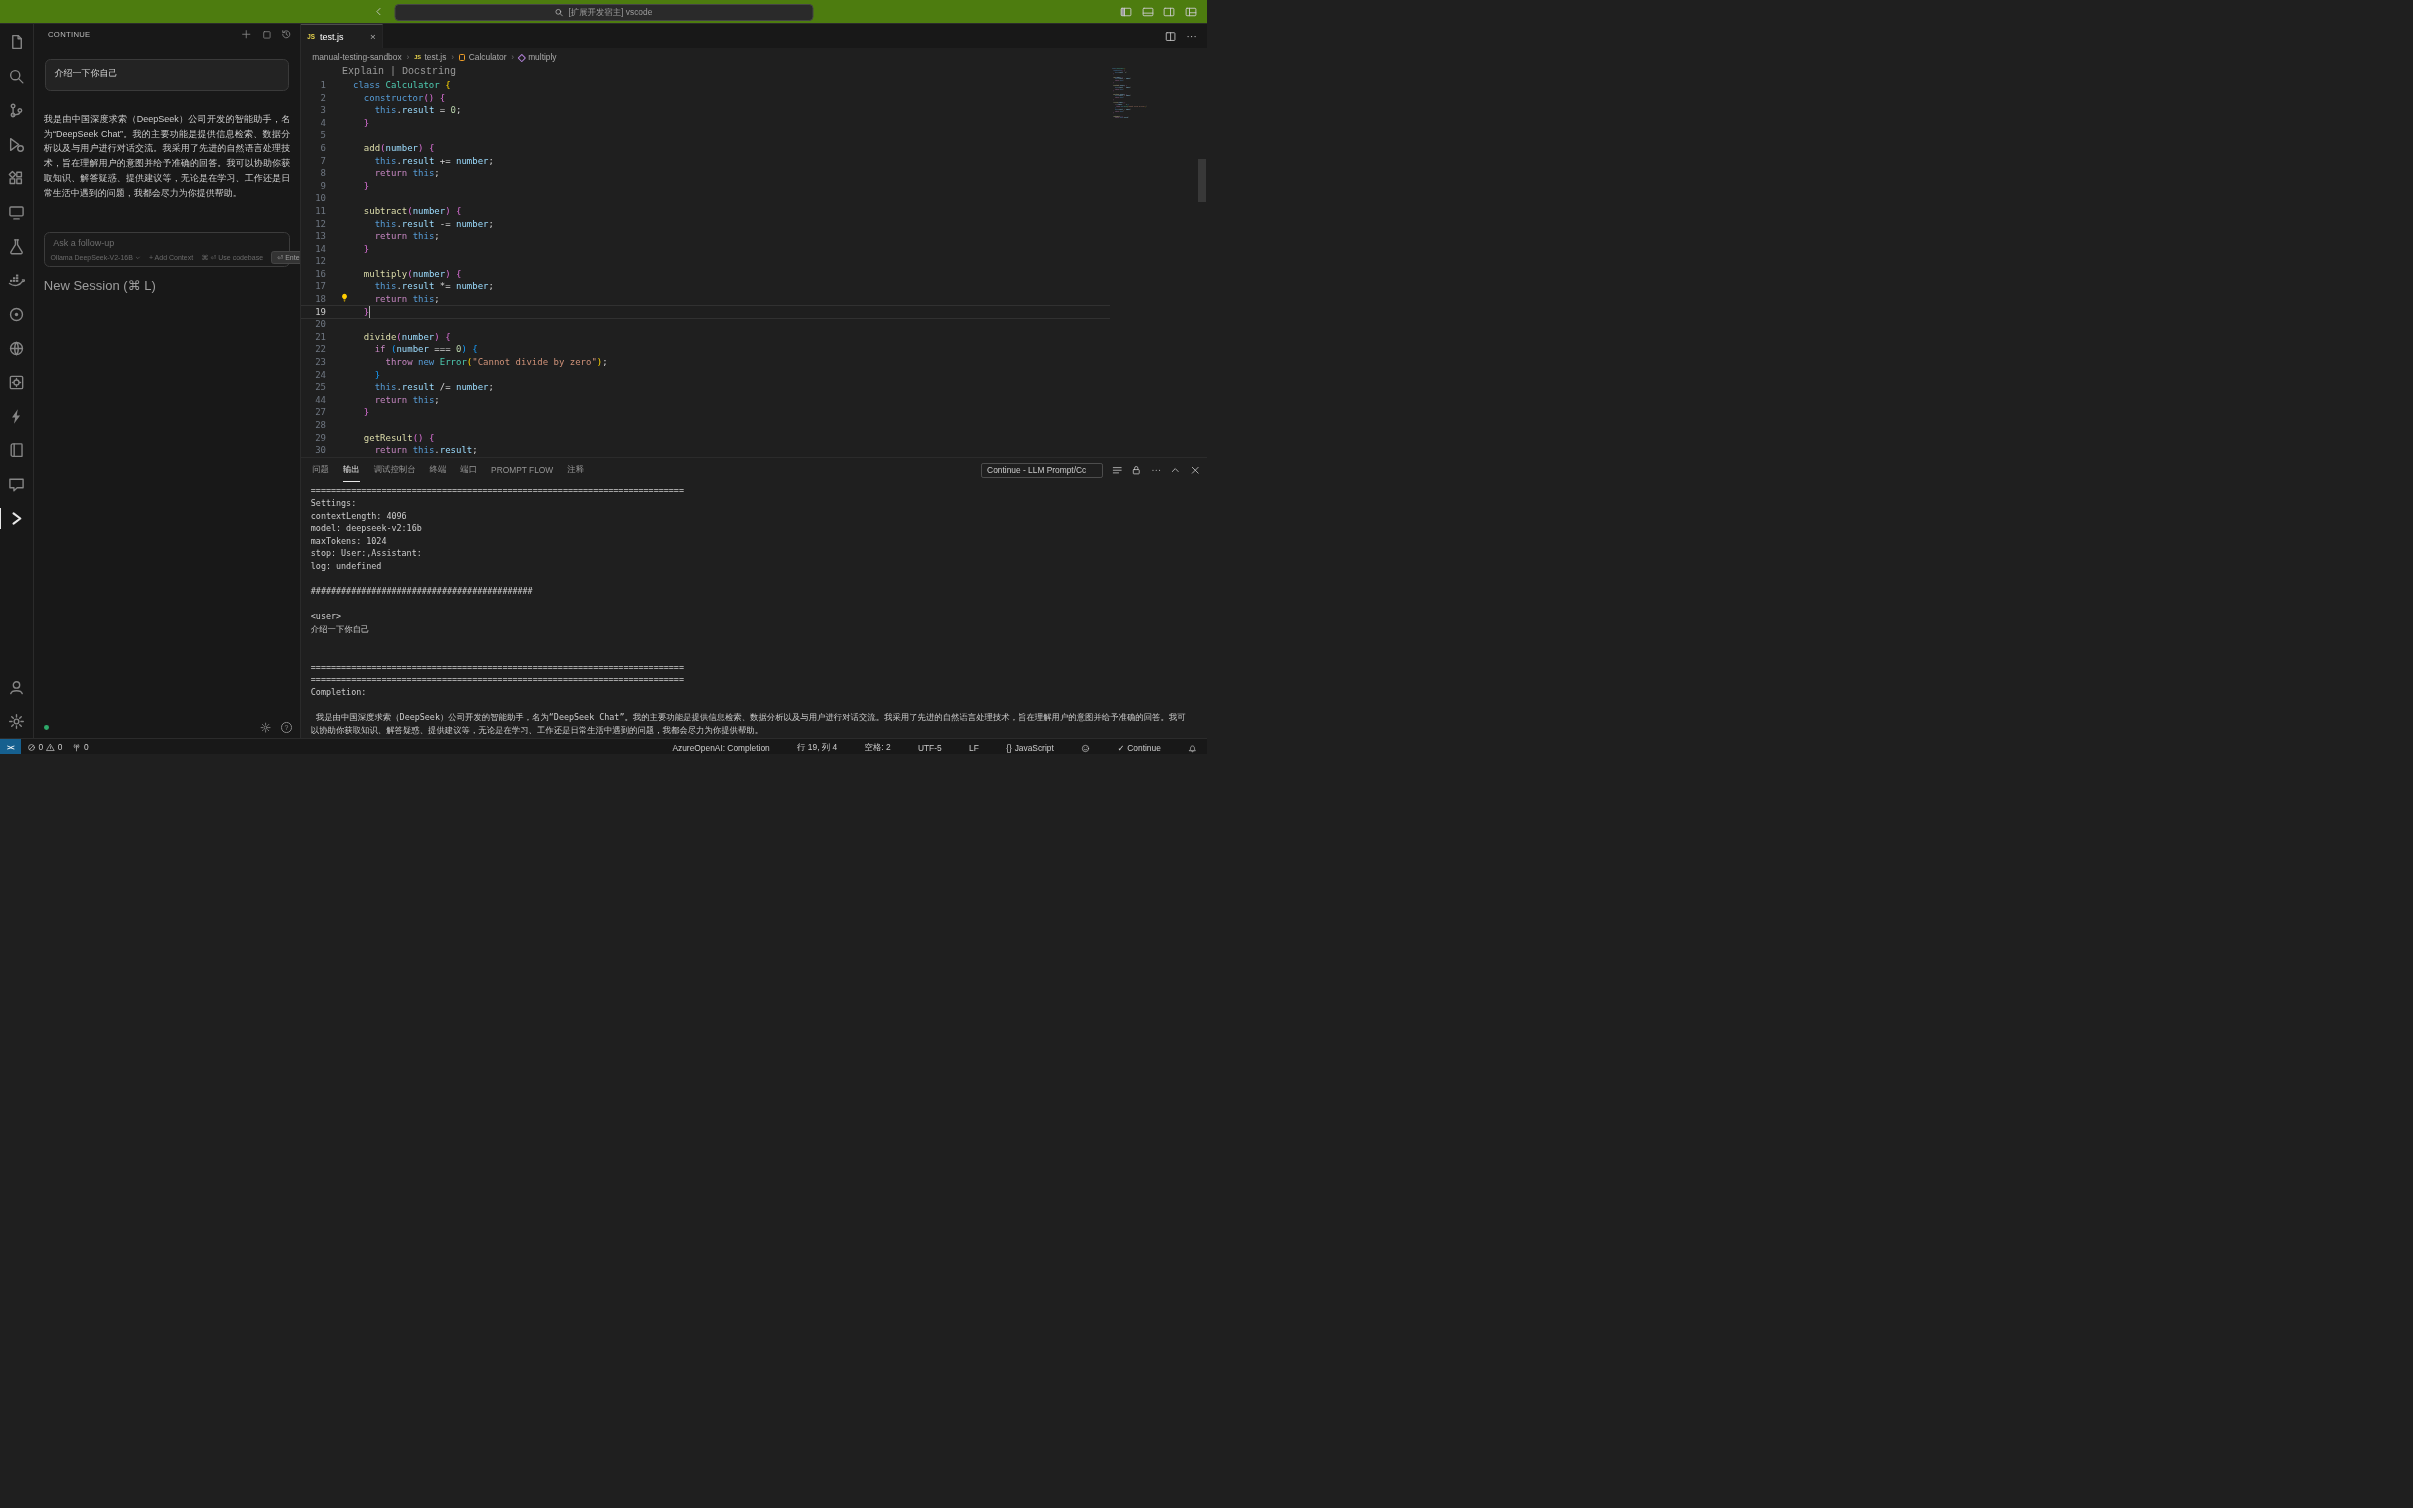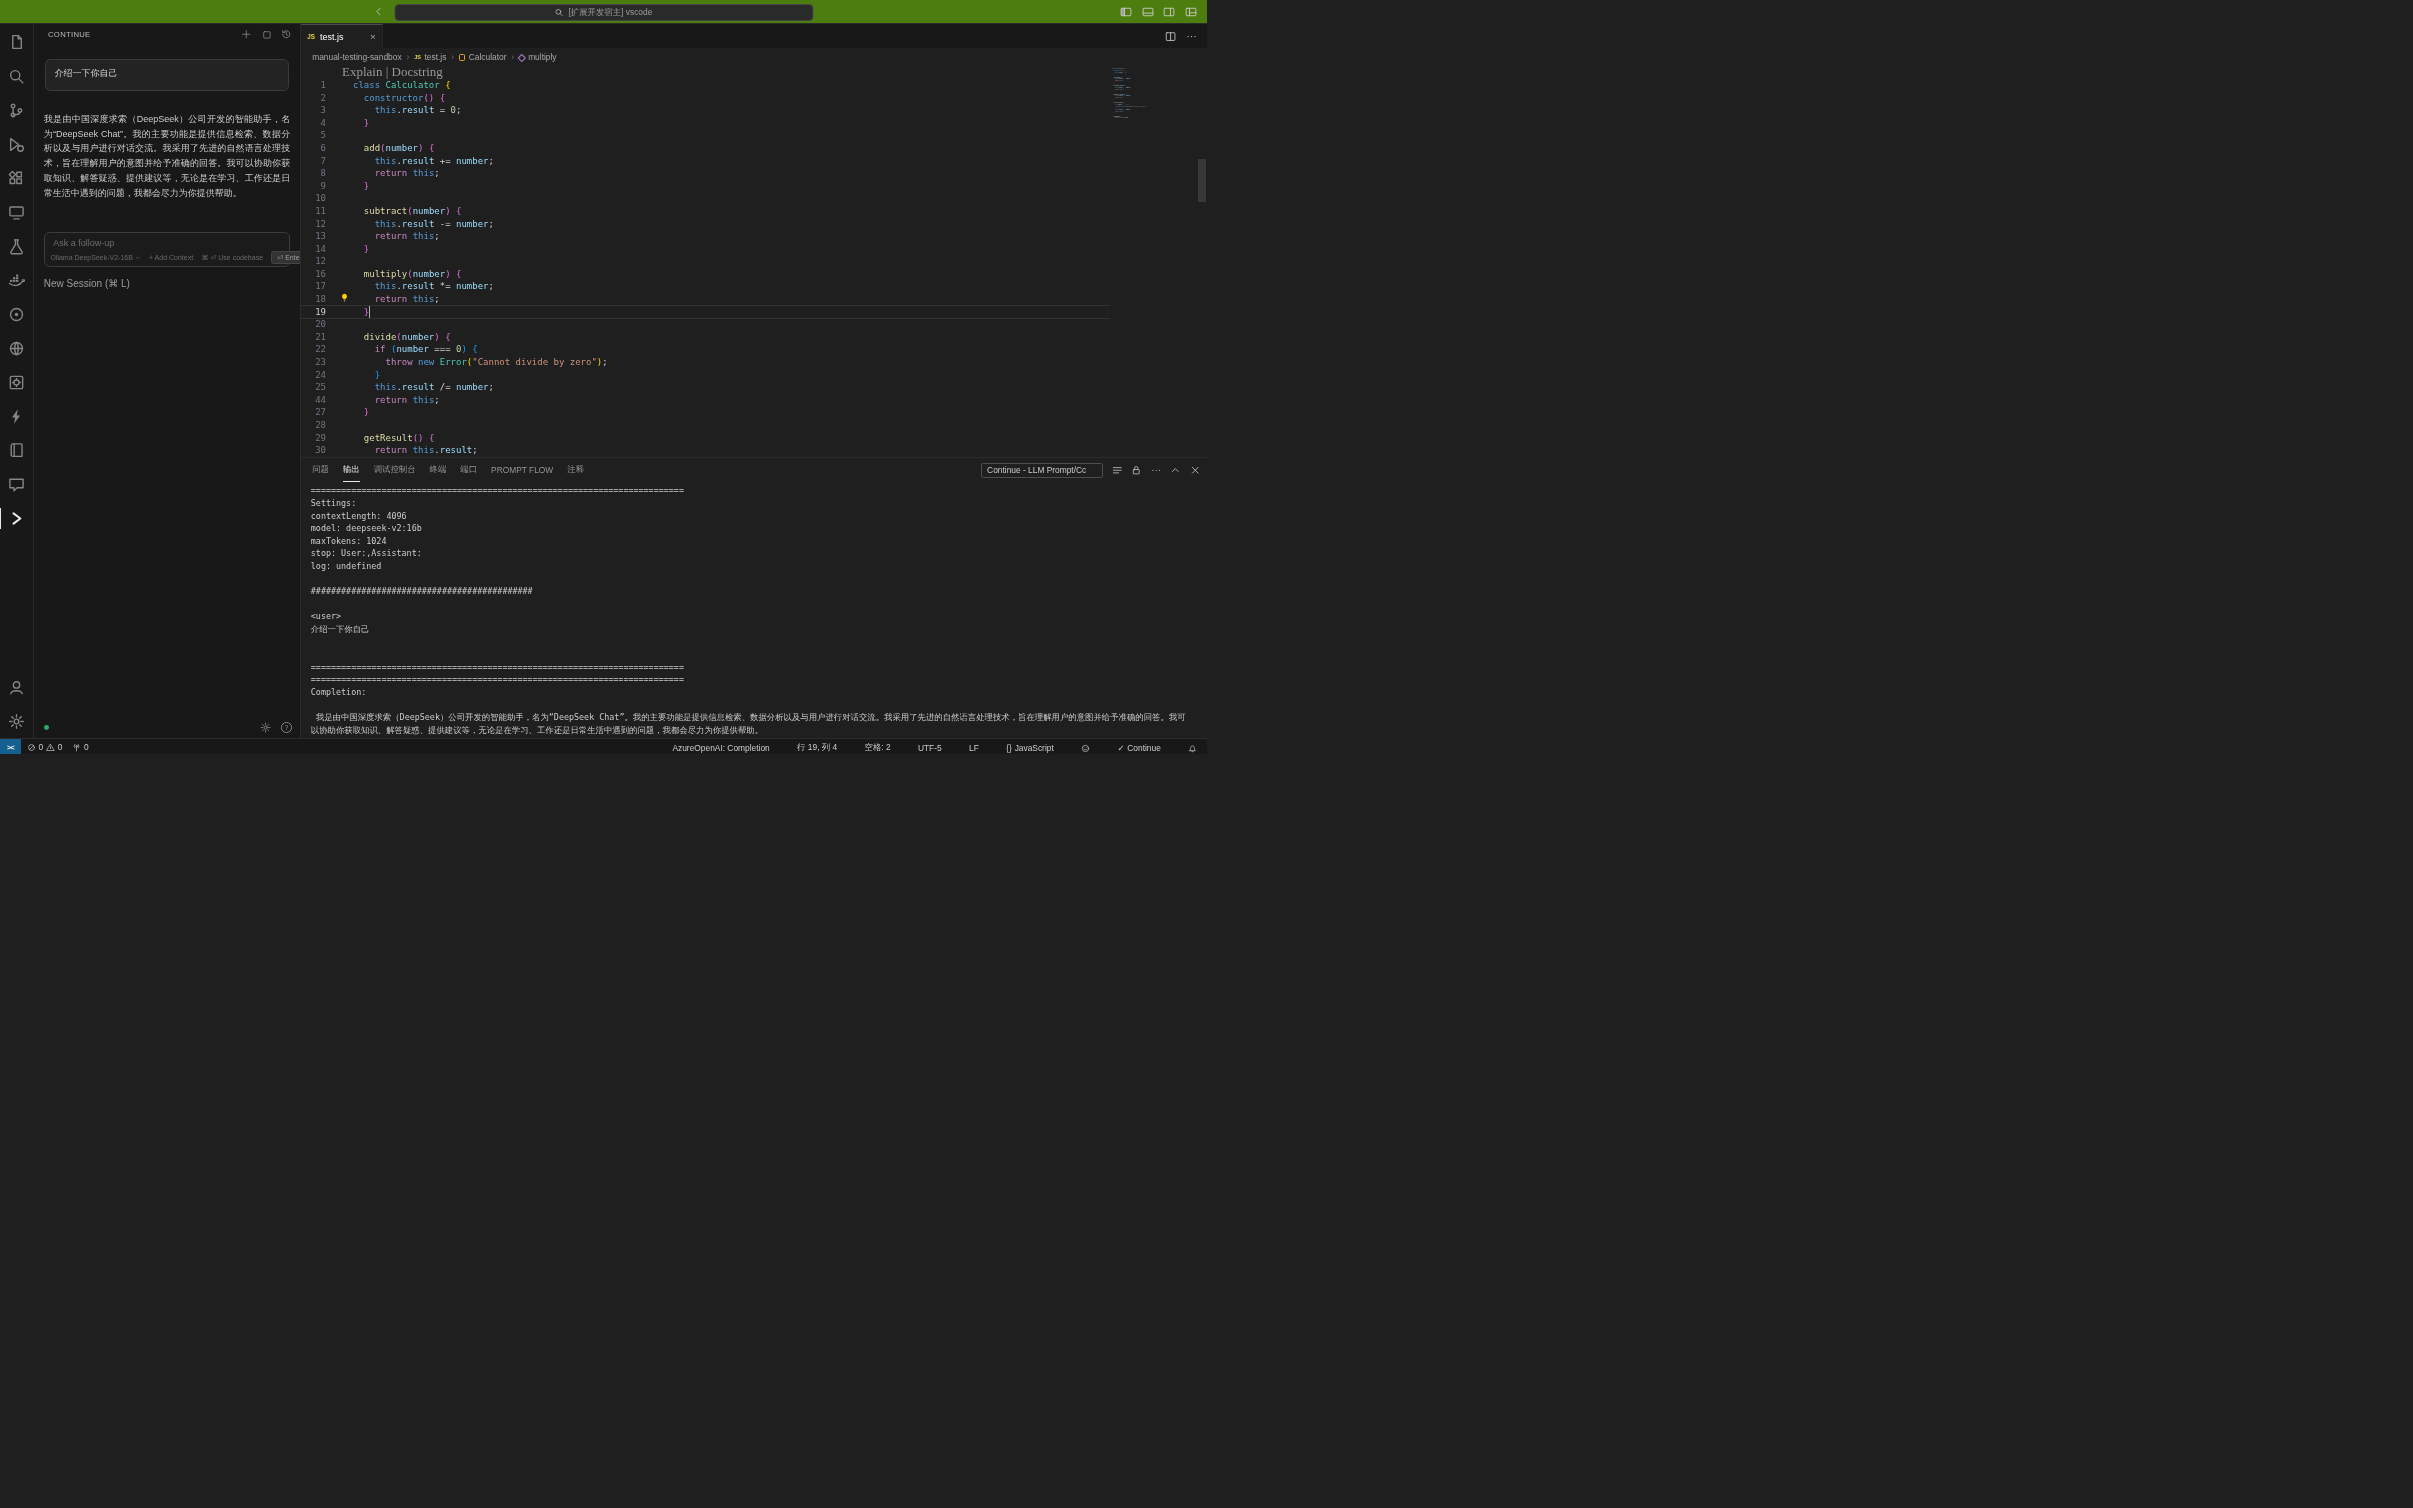--- a/index.html
+++ b/index.html
@@ -38,21 +38,21 @@
   .assistant-text{margin-top:21px;line-height:14.7px;color:#cccccc;text-align:justify}
   .followup{margin-top:32px;height:35px;background:#1b1b1b;border:0.7px solid #3c3c3c;border-radius:5.6px;
     position:relative}
   .followup .ph{padding:4.9px 8.4px;color:#6e6e6e}
   .fu-meta{position:absolute;left:5.6px;right:-9.8px;bottom:2.1px;display:flex;align-items:center;gap:8.4px;
     font-size:7px;color:#6a6a6a;white-space:nowrap}
   .fu-meta .sel{display:flex;align-items:center;gap:2.1px;cursor:pointer}
   .enter-btn{margin-left:auto;background:#333333;border:0.7px solid #454545;border-radius:2.8px;
     color:#9d9d9d;font-size:7px;padding:1.4px 4.9px;cursor:pointer}
   .use-codebase{margin-left:auto}
-  .new-session{margin-top:11.2px;color:#9d9d9d;font-size:10px;cursor:pointer}
+  .new-session{margin-top:11.2px;color:#9d9d9d;font-size:13px;cursor:pointer}
   .sb-footer{position:absolute;left:9.8px;right:8.4px;bottom:4.9px;display:flex;align-items:center}
   .green-dot{width:4.9px;height:4.9px;border-radius:50%;background:#2ea96a}
   .sb-footer .icons{margin-left:auto;display:flex;gap:9.8px;align-items:center}
   .help-circle{width:10.5px;height:10.5px;border:0.8px solid #868686;border-radius:50%;color:#868686;
     font-size:7px;display:flex;align-items:center;justify-content:center}
 
   
   .editor-col{flex:1;display:flex;flex-direction:column;min-width:0;background:#1f1f1f}
   .tabbar{height:24.4px;background:#181818;display:flex;flex:none}
   .tab{width:82px;background:#1f1f1f;border-right:0.7px solid #252526;border-top:0.7px solid #4d4d4d;
@@ -63,22 +63,22 @@
   .breadcrumbs{height:18px;display:flex;align-items:center;padding-left:11.2px;font-size:8.4px;
     color:#a9a9a9;gap:4.9px;flex:none}
   .bc-sep{color:#6e6e6e}
   .bc-item{display:flex;align-items:center;gap:3.5px;cursor:pointer}
   .bc-ic.js{color:#e8d44d;font-weight:bold;font-size:5.6px}
   .bc-ic.class{width:6.3px;height:6.3px;border:1px solid #ee9d28;border-radius:1.4px}
   .bc-ic.method{width:5.6px;height:5.6px;border:1px solid #b180d7;transform:rotate(45deg);border-radius:0.7px}
 
   .editor{position:relative;height:391px;flex:none;overflow:hidden;
     font-family:"DejaVu Sans Mono","Liberation Mono",monospace;font-size:9px;line-height:12.6px}
-  .codelens{height:12.6px;padding-left:41px;font-size:13px;line-height:11.2px;color:#999999;
-    font-family:Liberation Serif, serif}
+  .codelens{height:12.6px;padding-left:41px;font-size:10px;line-height:11.2px;color:#999999;
+    font-family:Liberation Mono, monospace}
   .codelens span{cursor:pointer}
   .gutter{position:absolute;left:0;top:12.6px;width:25px;text-align:right;color:#6e7681;user-select:none}
   .gutter .ln.cur{color:#cccccc}
   .code{padding-left:52px;white-space:pre}
   .cl{height:12.6px}
   .tk-k{color:#569cd6}.tk-c{color:#c586c0}.tk-t{color:#4ec9b0}.tk-f{color:#dcdcaa}
   .tk-v{color:#9cdcfe}.tk-n{color:#b5cea8}.tk-s{color:#ce9178}.tk-d{color:#d4d4d4}
   .tk-b1{color:#ffd700}.tk-b2{color:#da70d6}.tk-b3{color:#179fff}
   .line-frame{position:absolute;left:0;width:809px;top:239px;height:13.3px;
     border-top:0.7px solid #313131;border-bottom:0.7px solid #313131;pointer-events:none}

